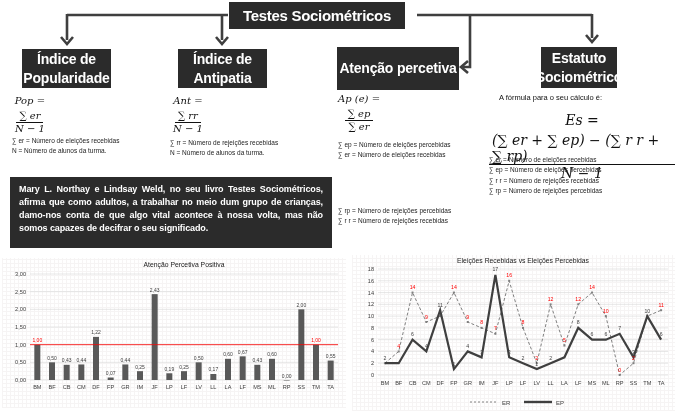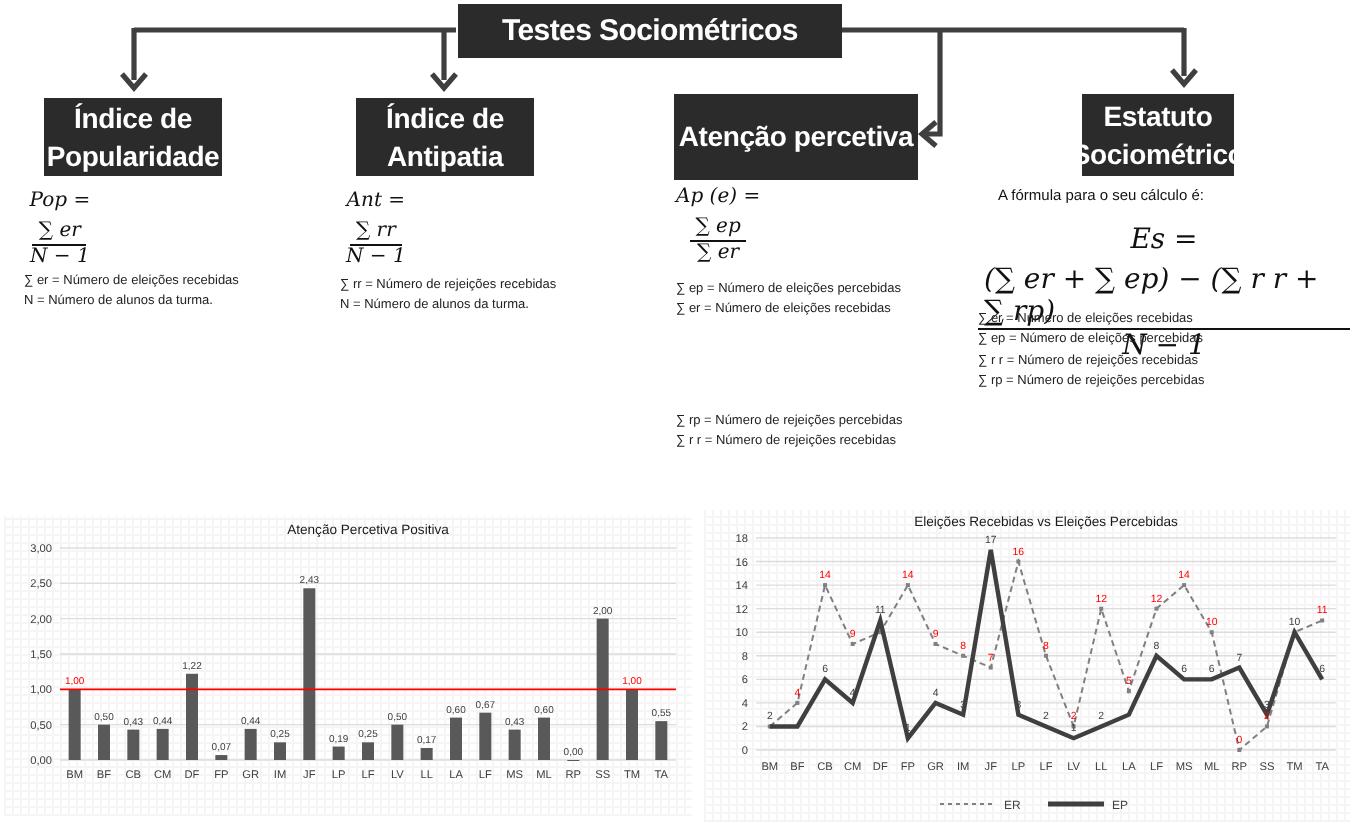--- a/index.html
+++ b/index.html
@@ -1,19 +1,19 @@
 <!DOCTYPE html>
 <html><head>
 <meta charset="utf-8">
 <style>
   html,body{margin:0;padding:0;background:#fff;}
   .canvas{position:relative;width:675px;height:411px;background:#ffffff;overflow:hidden;
           font-family:"Liberation Sans",sans-serif;}
   .connectors{position:absolute;left:0;top:0;pointer-events:none;}
-  .titlebox{position:absolute;left:229px;top:2px;width:192px;height:27px;background:#2b2b2b;
+  .titlebox{position:absolute;left:229px;top:2px;width:176px;height:27px;background:#2b2b2b;
             display:flex;align-items:center;justify-content:center;}
   .titlebox span{color:#fff;font-size:15px;font-weight:bold;letter-spacing:-0.3px;}
   .bbox{position:absolute;background:#2b2b2b;color:#fff;display:flex;flex-direction:column;
         align-items:center;justify-content:center;text-align:center;font-weight:bold;
         font-size:14px;line-height:1.35;letter-spacing:-0.2px;}
   .formula{position:absolute;display:flex;align-items:center;gap:4px;
            font-family:"DejaVu Serif",serif;font-style:italic;font-size:10px;color:#111;flex-direction:column;}
   .formula .frac{display:inline-flex;flex-direction:column;align-items:center;line-height:1.15;}
   .formula .num{padding:0 3px;border-bottom:1px solid #111;}
   .formula .den{padding:0 3px;text-align:center;}
@@ -115,20 +115,21 @@
       <span class="den">N − 1</span>
     </span>
   </div>
   <div class="defs" style="left:489px;top:155px;">
     <div>∑ er = Número de eleições recebidas</div>
     <div>∑ ep = Número de eleições percebidas</div>
     <div>∑ r r = Número de rejeições recebidas</div>
     <div>∑ rp = Número de rejeições percebidas</div>
   </div>
 
+  <div class="quote">Mary L. Northay e Lindsay Weld, no seu livro Testes Sociométricos, afirma que como adultos, a trabalhar no meio dum grupo de crianças, damo-nos conta de que algo vital acontece à nossa volta, mas não somos capazes de decifrar o seu significado.</div>
 
   <div class="chart" style="left:2px;top:258px;width:344px;height:150px;">
     <svg id="barsvg" width="344" height="150">
         <line x1="28" y1="122" x2="336" y2="122" stroke="#dcdcdc" stroke-width="0.7"></line>
         <text x="24" y="124" text-anchor="end" font-size="5.6" fill="#404040">0,00</text>
         <line x1="28" y1="104.33333333333333" x2="336" y2="104.33333333333333" stroke="#dcdcdc" stroke-width="0.7"></line>
         <text x="24" y="106.33333333333333" text-anchor="end" font-size="5.6" fill="#404040">0,50</text>
         <line x1="28" y1="86.66666666666666" x2="336" y2="86.66666666666666" stroke="#dcdcdc" stroke-width="0.7"></line>
         <text x="24" y="88.66666666666666" text-anchor="end" font-size="5.6" fill="#404040">1,00</text>
         <line x1="28" y1="69" x2="336" y2="69" stroke="#dcdcdc" stroke-width="0.7"></line>

